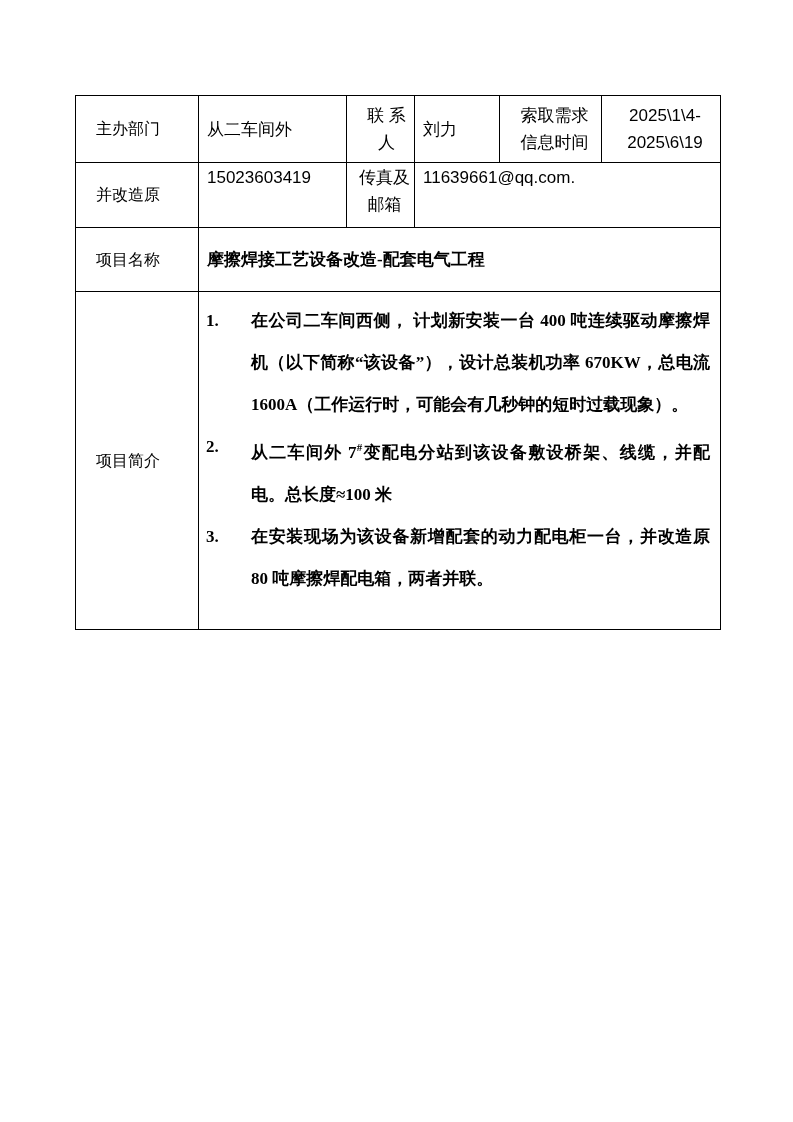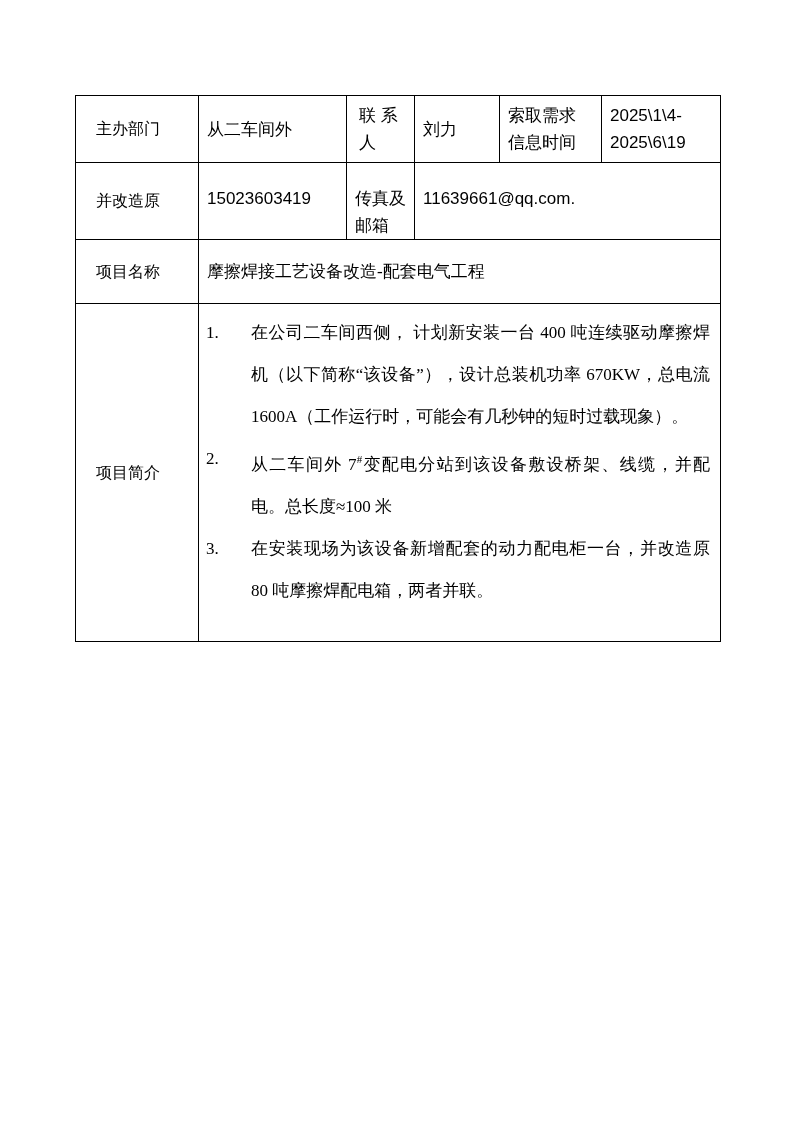--- a/index.html
+++ b/index.html
@@ -39,25 +39,25 @@
     line-height: 24px;
   }
   
   td.val {
     font-family: "Liberation Sans", sans-serif;
     font-size: 17px;
     padding-left: 8px;
     line-height: 27px;
   }
   td.mid { vertical-align: middle; }
-  td.top { vertical-align: top; padding-top: 22px; }
+  td.top { vertical-align: top; padding-top: 1px; }
   
   .bold-serif {
     font-family: "Liberation Serif", serif;
-    font-weight: normal;
+    font-weight: bold;
     font-size: 17px;
   }
   td.project-name-cell {
     vertical-align: middle;
     padding-left: 8px;
   }
   td.intro-cell {
     vertical-align: top;
     padding: 8px 10px 0 7px;
   }
@@ -66,21 +66,21 @@
     flex: 0 0 45px;
     width: 45px;
     line-height: 42px;
   }
   .item-text {
     flex: 1;
     text-align: justify;
     line-height: 42px;
   }
   .item-text sup { font-size: 11px; }
-  .two-line div { white-space: nowrap; }
+  .two-line div { white-space: nowrap; text-align: center; }
 </style>
 </head>
 <body>
 
 <div class="doc-page">
 
   <table class="info-table">
     <colgroup>
       <col style="width:123px">
       <col style="width:148px">

